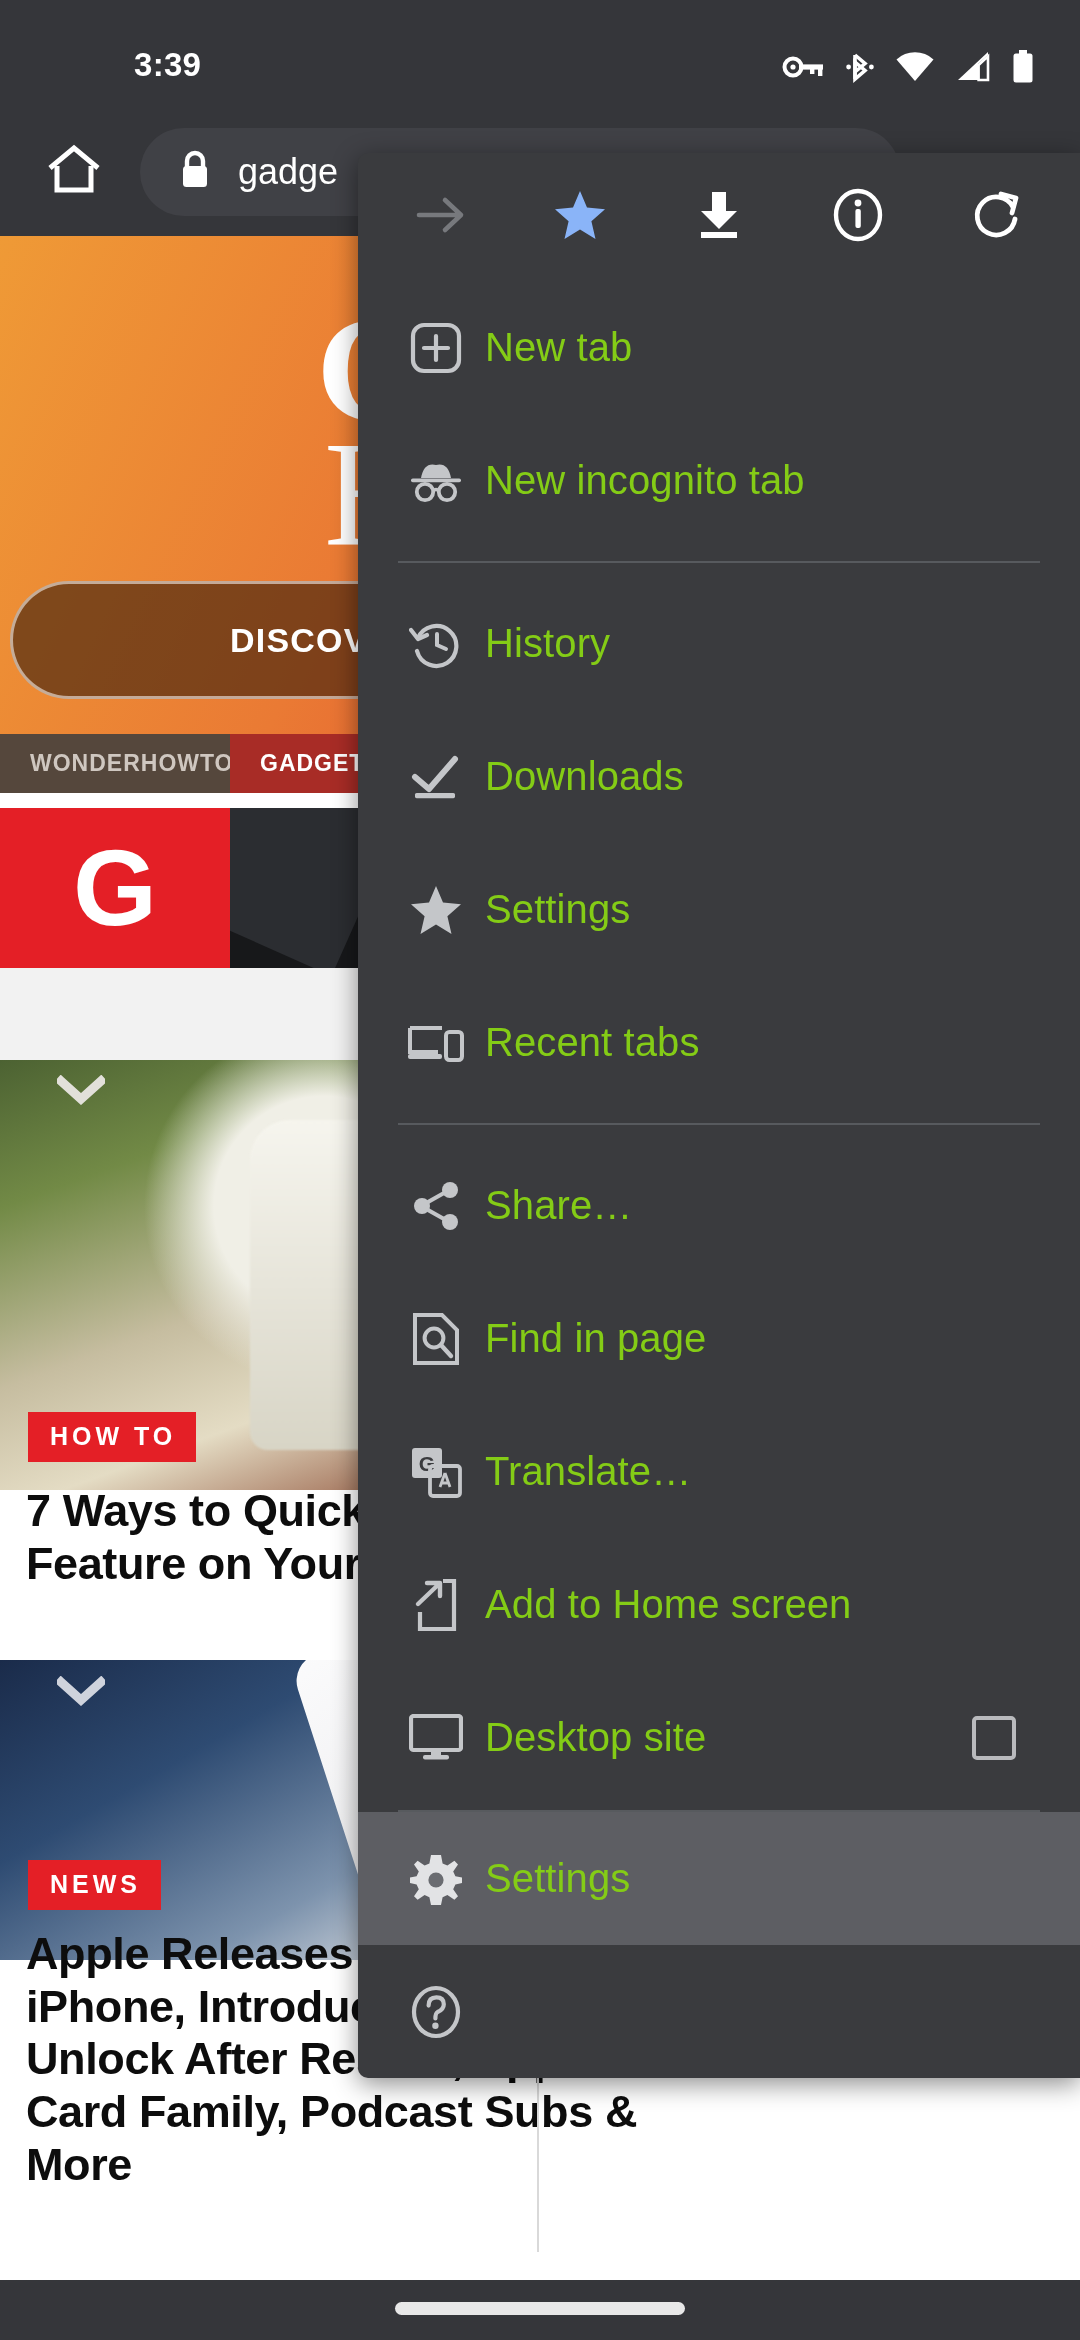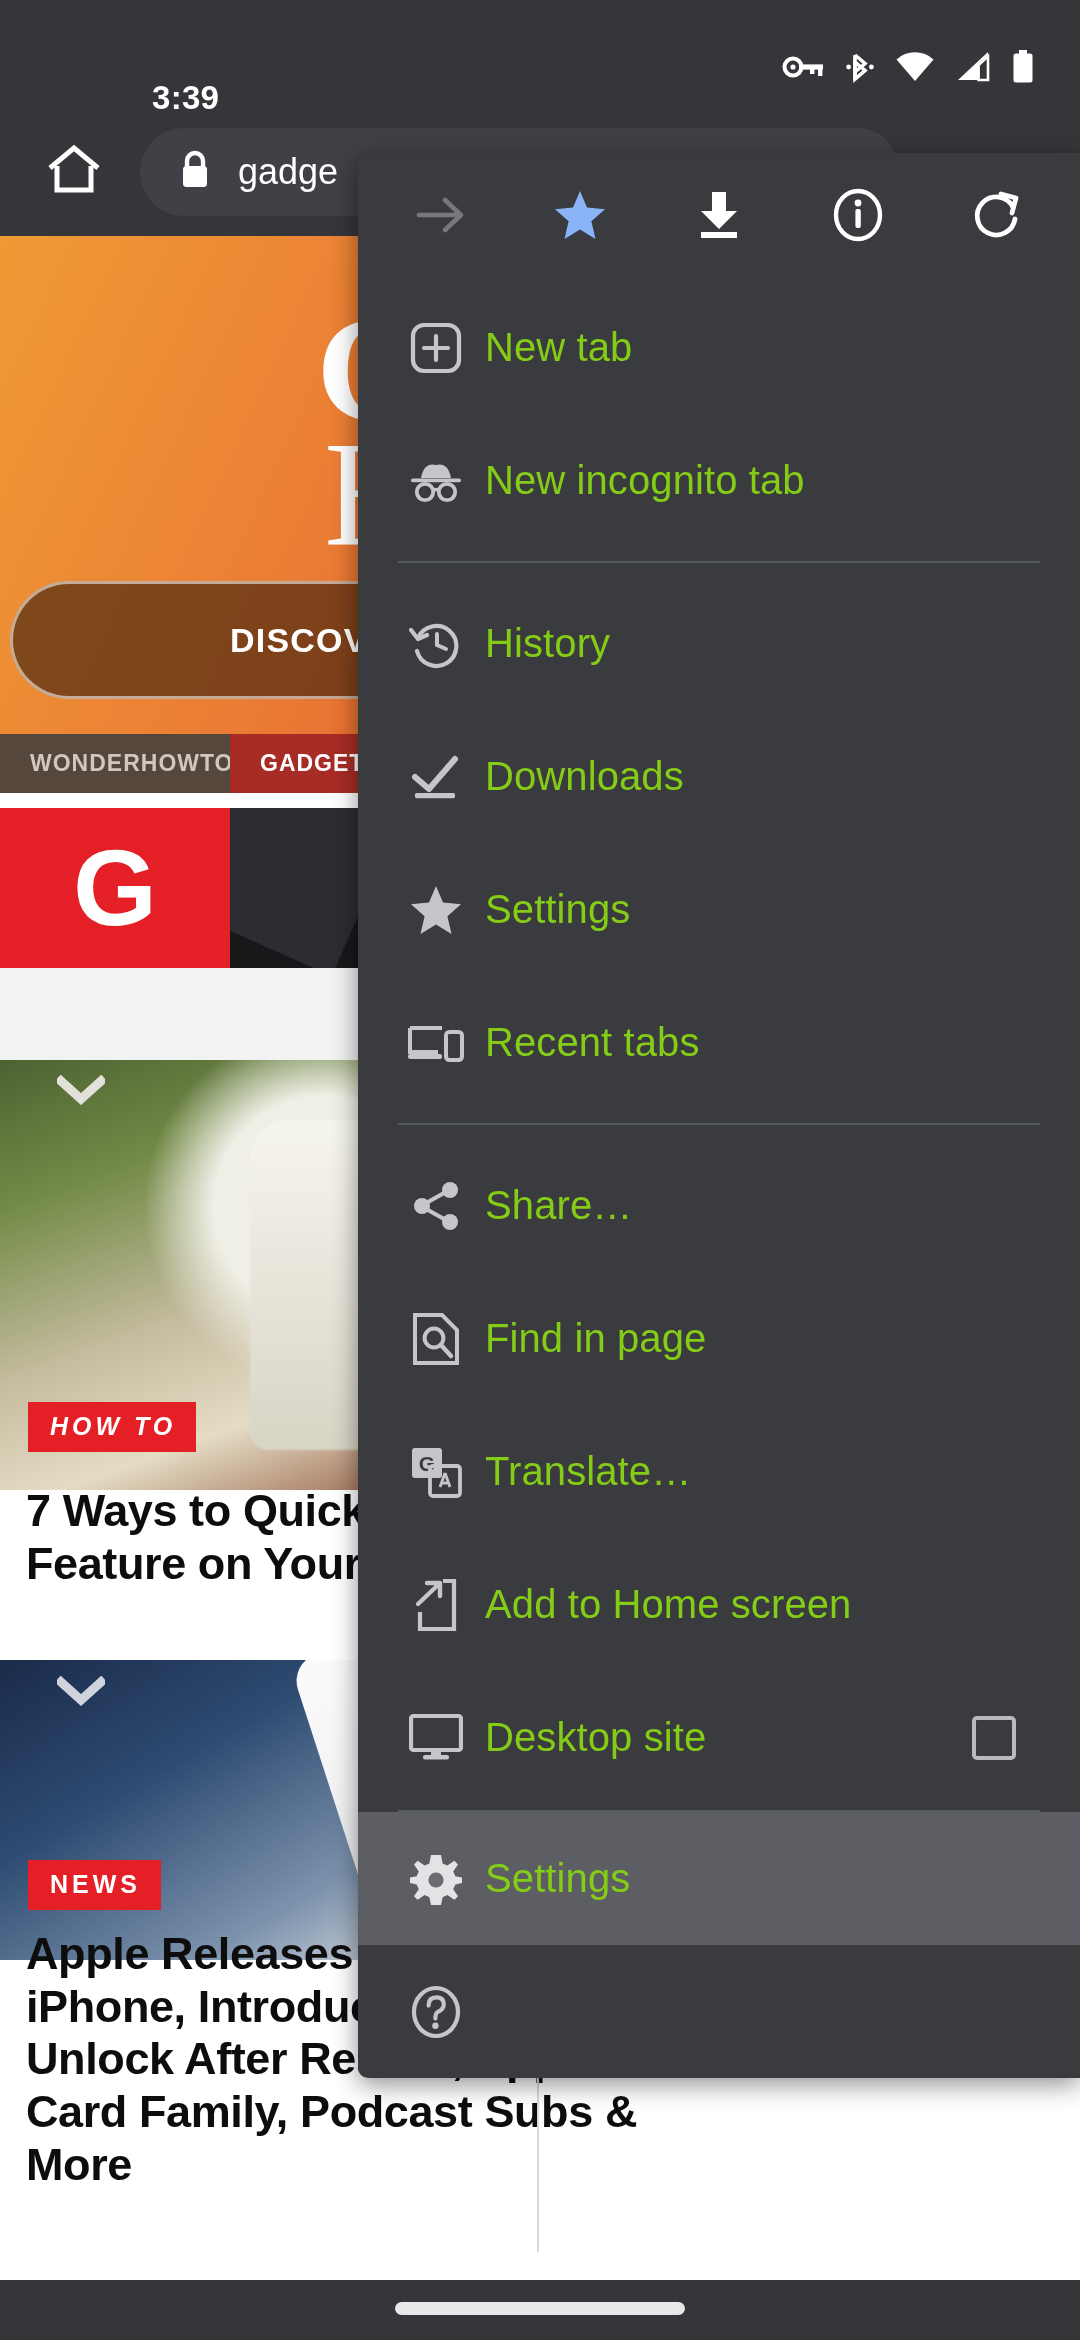--- a/index.html
+++ b/index.html
@@ -10,22 +10,22 @@
     overflow:hidden;
   }
   #screen { position:relative; width:1080px; height:2340px; overflow:hidden; background:#35363a; }
 
   
   .statusbar {
     position:absolute; left:0; top:0; width:1080px; height:108px;
     background:#35363a; z-index:30;
   }
   .status-clock {
-    position:absolute; left:152px; top:46px;
-    font-size:33px; font-weight:bold; color:#ffffff; letter-spacing:0.3px;margin-top:33px;
+    position:absolute; left:134px; top:46px;
+    font-size:33px; font-weight:bold; color:#ffffff; letter-spacing:0.3px;
   }
   .status-icons {
     position:absolute; right:46px; top:50px;
     display:flex; align-items:center; gap:22px;
   }
   .status-icons svg { display:block; }
 
   
   .toolbar {
     position:absolute; left:0; top:108px; width:1080px; height:128px;
@@ -104,21 +104,21 @@
     content:""; position:absolute; left:250px; top:60px; width:170px; height:330px;
     background:linear-gradient(180deg,#f6f5ee,#d8d5c6); border-radius:40px 40px 18px 18px;
     filter:blur(1px);
   }
   .chev { position:absolute; width:58px; height:58px; display:flex; align-items:center; justify-content:center; }
   .badge {
     display:inline-block; background:#e41f26; color:#ffffff;
     font-size:25px; font-weight:bold; letter-spacing:4px;
     padding:10px 20px 11px 22px;
   }
-  .card1-badge { position:absolute; left:28px; top:342px; z-index:3;font-style:italic; }
+  .card1-badge { position:absolute; left:28px; top:352px; z-index:3; }
   .card1-title {
     position:absolute; left:26px; top:425px; width:1060px;
     font-size:45px; font-weight:bold; color:#0d0d0d; line-height:1.17;
     letter-spacing:-0.4px;
   }
 
   .card2 { position:absolute; left:0; top:1424px; width:1080px; height:620px; overflow:hidden; background:#ffffff; }
   .card2-img {
     position:absolute; left:0; top:0; width:1080px; height:300px;
     background:linear-gradient(150deg,#1a2b4a 0%,#2e4b72 22%,#7d93ad 45%,#e9e9ea 62%,#f4f4f5 100%);

